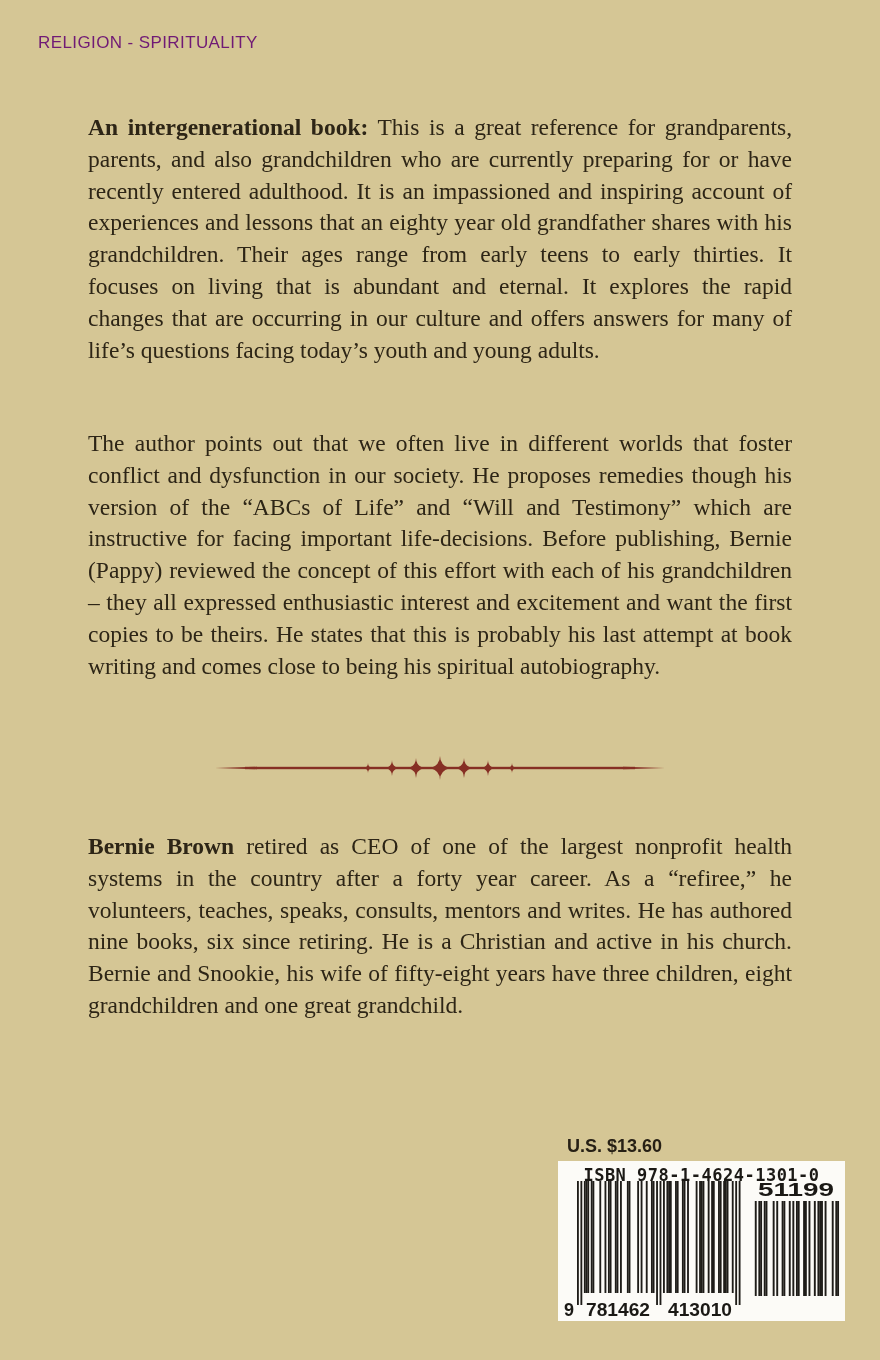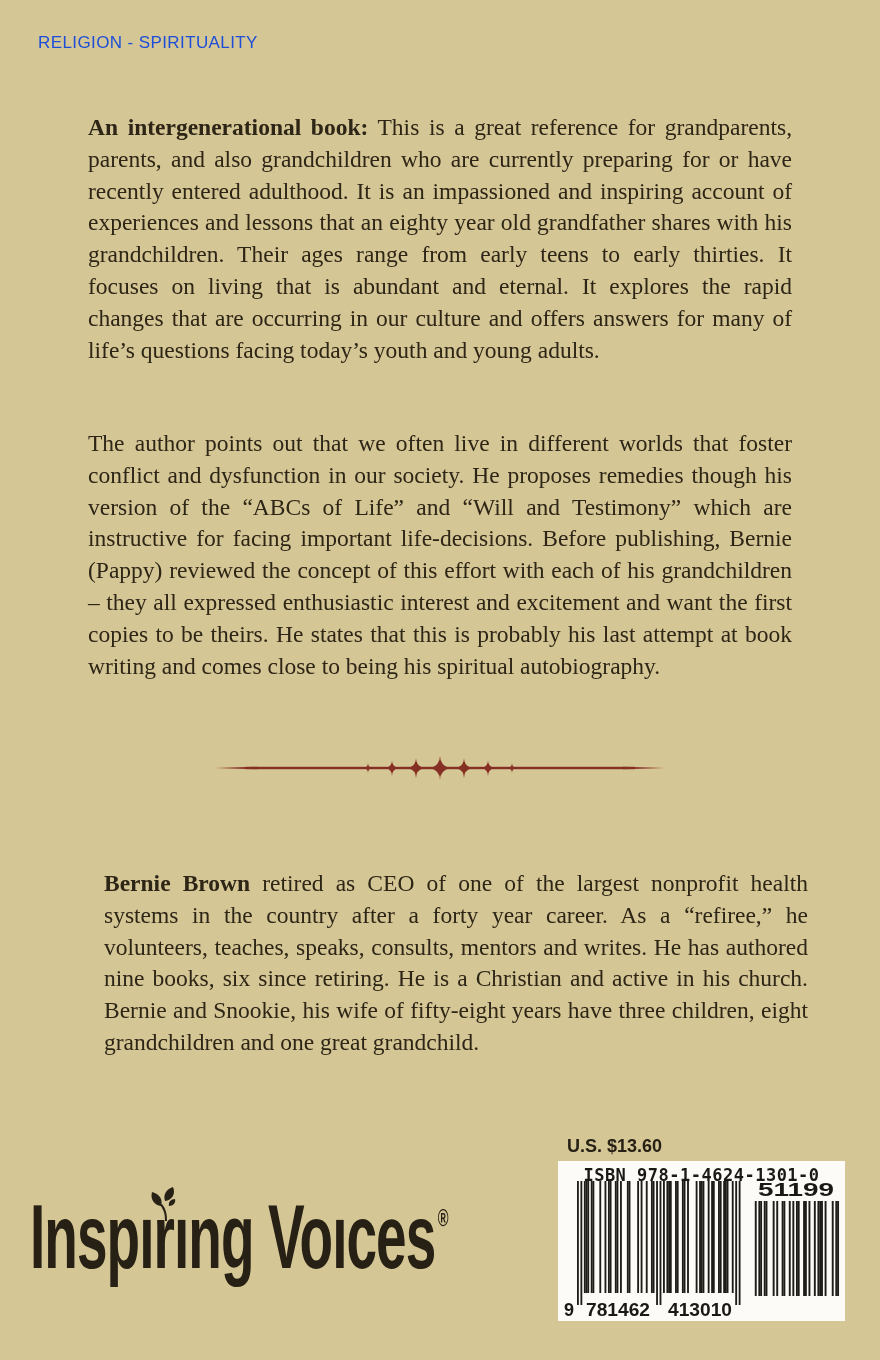--- a/index.html
+++ b/index.html
@@ -2,27 +2,27 @@
 <html><head>
 <meta charset="utf-8">
 <style>
   html,body{margin:0;padding:0;}
   body{width:880px;height:1360px;position:relative;background:#d5c695;overflow:hidden;
        font-family:"Liberation Serif",serif;color:#2d2516;}
   .page{position:absolute;inset:0;}
 
   .category{position:absolute;left:38px;top:33px;
     font-family:"Liberation Sans",sans-serif;font-size:17px;letter-spacing:.4px;
-    color:#1d4ed8;}
+    color:#701a75;}
 
   .para{position:absolute;left:88px;width:704px;margin:0;
     font-size:23.5px;line-height:31.8px;text-align:justify;color:#2d2516;}
   .p1{top:112px;}
   .p2{top:428px;}
-  .bio{top:868px;margin-left:16px;}
+  .bio{top:831px;}
   .para b{font-weight:bold;}
 
   .divider{position:absolute;left:215px;top:754px;width:450px;height:28px;}
 
   .logo{position:absolute;left:30px;top:1186px;width:460px;height:110px;color:#272015;}
   .logo-text-wrap{position:absolute;left:0;top:0;white-space:nowrap;
     font-family:"Liberation Sans",sans-serif;font-weight:bold;font-size:90px;
     letter-spacing:-1.5px;transform:scaleX(0.61);transform-origin:0 0;color:#272015;}
   .reg{font-size:24px;position:relative;top:-42px;letter-spacing:0;margin-left:4px;}
   .leaf{position:absolute;left:118px;top:0px;}
@@ -61,31 +61,20 @@
         <path d="M215,14 Q225,11.4 225,2  Q225,11.4 235,14 Q225,16.6 225,26 Q225,16.6 215,14Z"></path>
         <path d="M241,14 Q249,11.8 249,4  Q249,11.8 257,14 Q249,16.2 249,24 Q249,16.2 241,14Z"></path>
         <path d="M267,14 Q273,12.2 273,6  Q273,12.2 279,14 Q273,15.8 273,22 Q273,15.8 267,14Z"></path>
         <path d="M293,14 Q297,12.8 297,9  Q297,12.8 301,14 Q297,15.2 297,19 Q297,15.2 293,14Z"></path>
       </g>
     </svg>
   </div>
 
   <p class="para bio"><b>Bernie Brown</b><span> retired as CEO of one of the largest nonprofit health systems in the country after a forty year career. As a “refiree,” he volunteers, teaches, speaks, consults, mentors and writes. He has authored nine books, six since retiring. He is a Christian and active in his church. Bernie and Snookie, his wife of fifty-eight years have three children, eight grandchildren and one great grandchild.</span></p>
 
-  <div class="logo">
-    <svg class="leaf" width="36" height="36" viewBox="0 0 36 36">
-      <g fill="#272015" stroke="none">
-        <path d="M17 35 C17 28 16 24 12 19 L14 18 C18 23 19 28 19 35 Z"></path>
-        <path d="M13 20 C6 19 2 13 4 6 C12 8 15 14 13 20 Z"></path>
-        <path d="M17 15 C15 9 18 3 25 1 C28 8 24 14 17 15 Z"></path>
-        <path d="M21 20 C20 16 23 13 27 13 C28 17 25 20 21 20 Z"></path>
-      </g>
-    </svg>
-    <div class="logo-text-wrap"><span>Inspırıng Voıces</span><span class="reg">®</span></div>
-  </div>
 
   <div class="price">U.S. $13.60</div>
 
   <div class="bcbox">
     <div class="isbn">ISBN 978-1-4624-1301-0</div>
     <svg class="bc-main" id="bc-main" width="190" height="140" viewBox="0 0 190 140">
         <rect x="17.00" y="2" width="1.84" height="124" fill="#1e1c18"></rect>
         <rect x="20.44" y="2" width="1.84" height="124" fill="#1e1c18"></rect>
         <rect x="23.88" y="2" width="1.84" height="112" fill="#1e1c18"></rect>
         <rect x="25.60" y="2" width="1.84" height="112" fill="#1e1c18"></rect>

